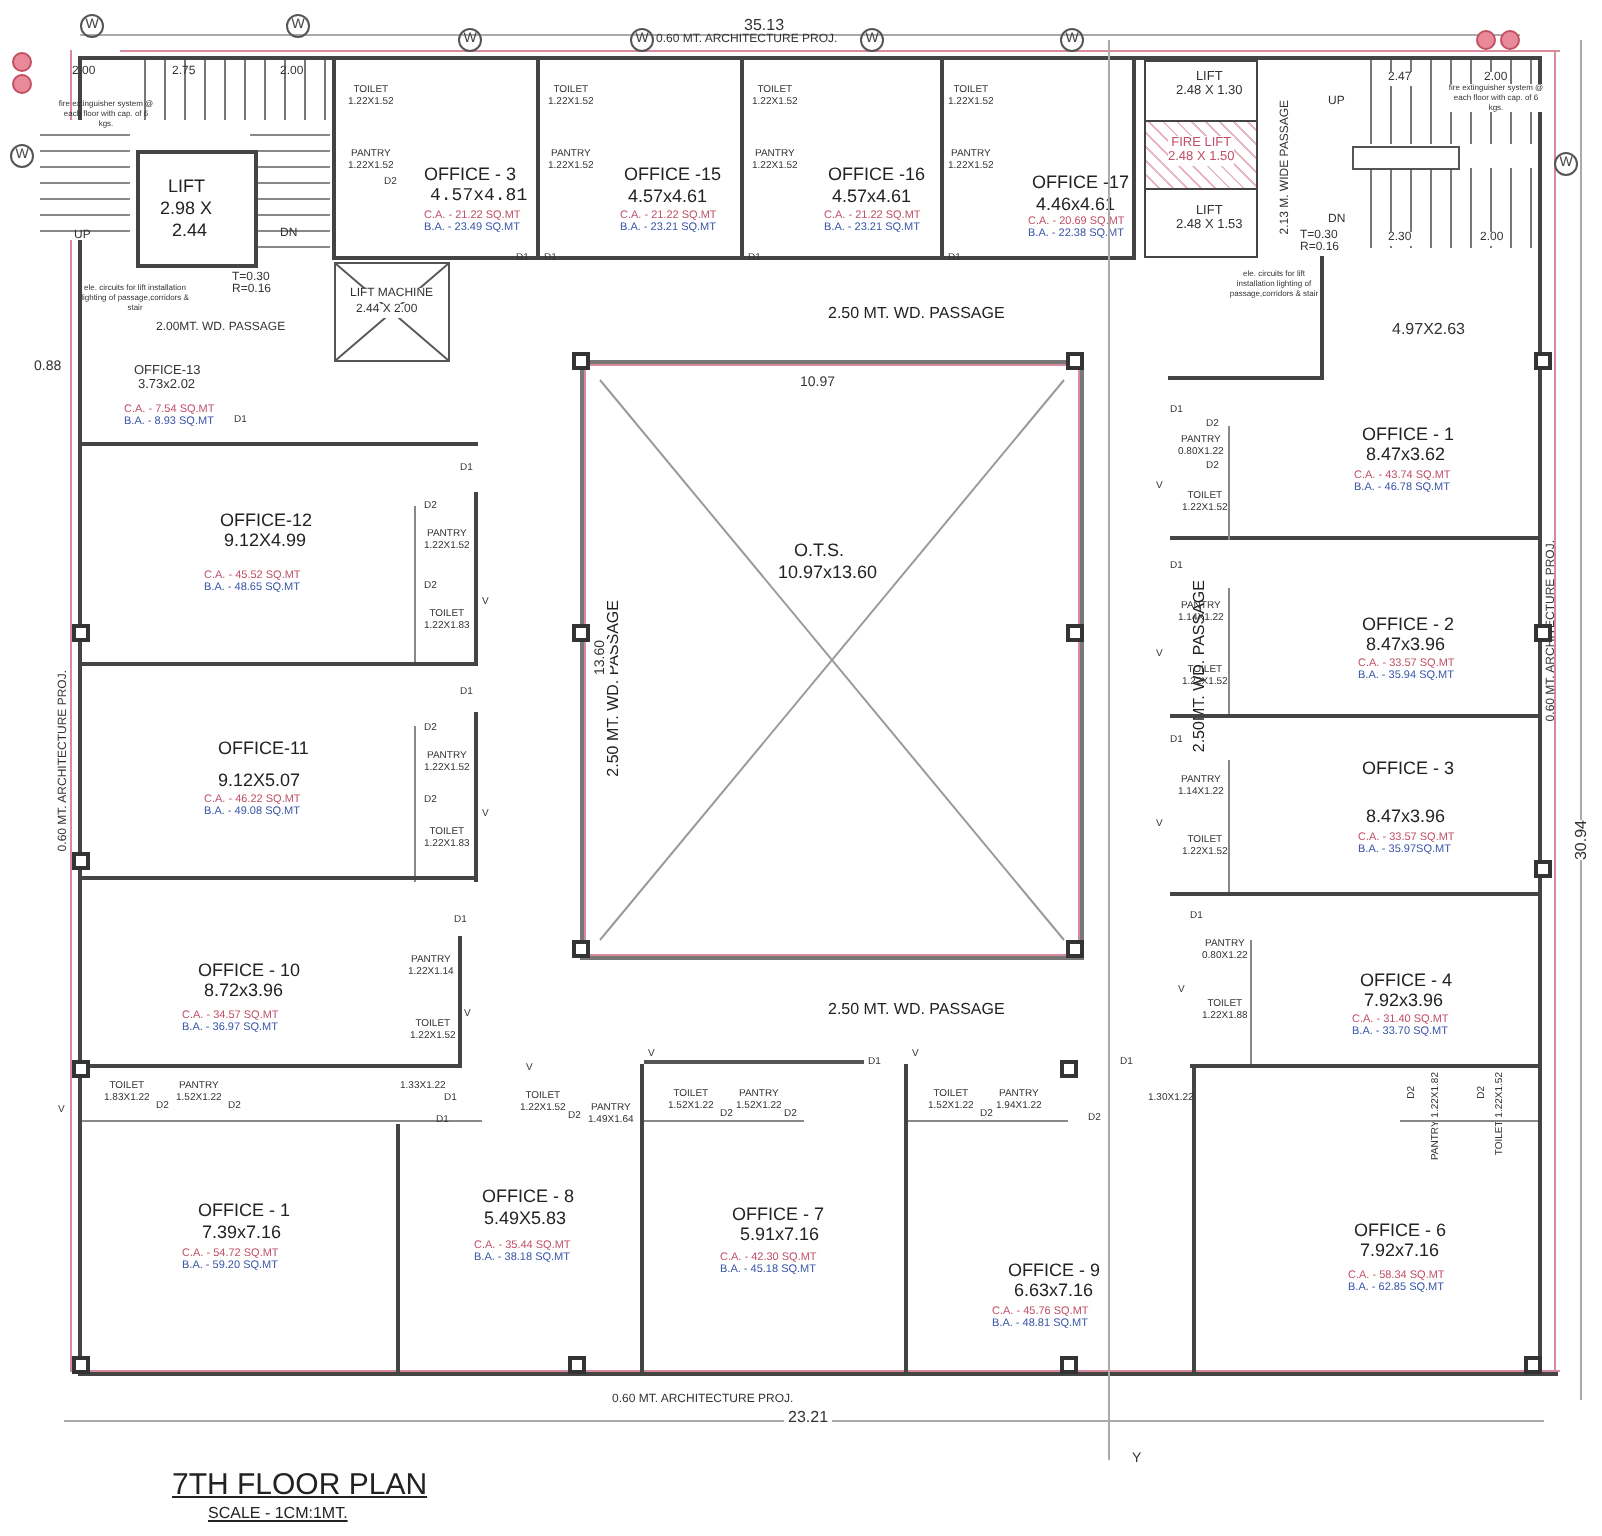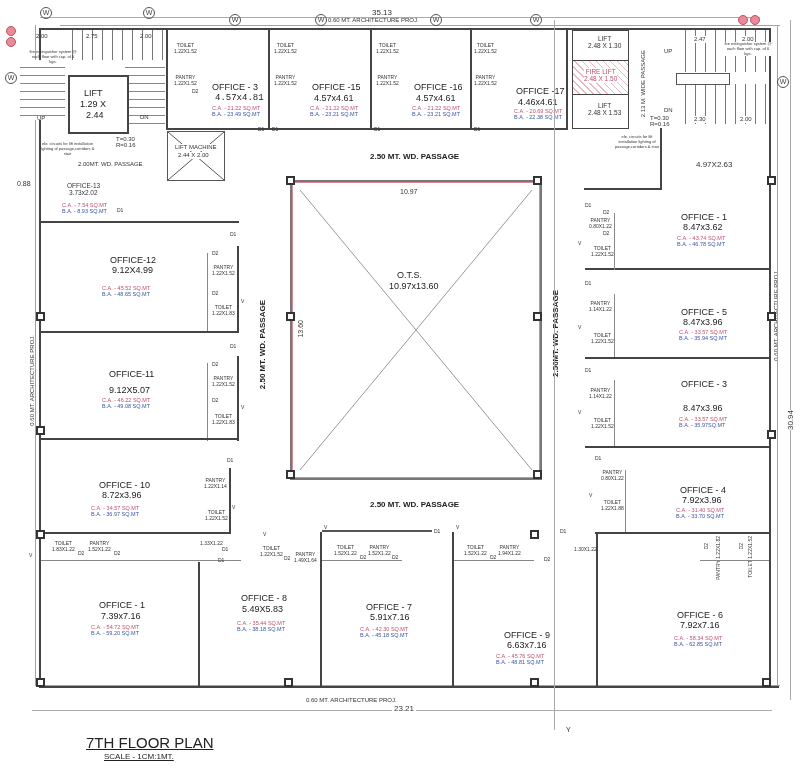--- a/index.html
+++ b/index.html
@@ -7,21 +7,21 @@
   .wall{position:absolute;background:#444;}
   .thin{position:absolute;background:#888;}
   .pink{position:absolute;background:#d98a9a;}
   .lbl{position:absolute;text-align:center;white-space:nowrap;line-height:1.15;}
   .name{font-size:9px;color:#222;}
   .size{font-size:9px;color:#222;}
   .ca{font-size:5.5px;color:#c0506a;}
   .ba{font-size:5.5px;color:#3a56a8;}
   .tiny{font-size:5px;color:#333;line-height:1.2;}
   .small{font-size:7px;color:#333;}
-  .pass{font-size:8px;color:#222;font-weight:bold;}
+  .pass{font-size:8px;color:#222;font-weight:normal;margin-left:44px;}
   .vert{writing-mode:vertical-rl;transform:rotate(180deg);}
   .col{position:absolute;width:9px;height:9px;border:2px solid #333;background:#fff;box-sizing:border-box;}
   .w-icon{position:absolute;width:10px;height:10px;border:1px solid #555;border-radius:50%;font-size:7px;line-height:10px;text-align:center;color:#444;}
   .stairs{position:absolute;background:repeating-linear-gradient(90deg,#fff 0 9px,#777 9px 10px);}
   .stairs-h{position:absolute;background:repeating-linear-gradient(180deg,#fff 0 7px,#888 7px 8px);}
   .xbox{position:absolute;border:1px solid #555;}
   .xbox svg{position:absolute;left:0;top:0;width:100%;height:100%;}
   .hatch{background:repeating-linear-gradient(45deg,#fff 0 4px,#e8b8c4 4px 5px);}
   .title{font-size:15px;color:#222;text-decoration:underline;}
   .scale{font-size:8px;color:#222;text-decoration:underline;}
@@ -68,21 +68,21 @@
 
 <div>
   <div class="stairs" style="left:63px;top:30px;width:100px;height:30px;"></div>
   <div class="stairs-h" style="left:20px;top:60px;width:45px;height:60px;"></div>
   <div class="stairs-h" style="left:125px;top:60px;width:40px;height:70px;"></div>
   <div class="lbl small" style="left:36px;top:33px;font-size:6px;">2.00</div>
   <div class="lbl small" style="left:86px;top:33px;font-size:6px;">2.75</div>
   <div class="lbl small" style="left:140px;top:33px;font-size:6px;">2.00</div>
   <div class="xbox" style="left:68px;top:75px;width:57px;height:55px;border:2px solid #444;background:#fff;"></div>
   <div class="lbl name" style="left:84px;top:88px;">LIFT</div>
-  <div class="lbl name" style="left:80px;top:99px;">1.29 X</div>
+  <div class="lbl name" style="left:80px;top:99px;">2.98 X</div>
   <div class="lbl name" style="left:86px;top:110px;">2.44</div>
   <div class="lbl small" style="left:37px;top:115px;font-size:6px;">UP</div>
   <div class="lbl small" style="left:140px;top:114px;font-size:6px;">DN</div>
   <div class="lbl small" style="left:116px;top:136px;font-size:6px;">T=0.30</div>
   <div class="lbl small" style="left:116px;top:142px;font-size:6px;">R=0.16</div>
   <div class="lbl tiny" style="left:28px;top:50px;width:50px;white-space:normal;font-size:4px;">fire extinguisher system @ each floor with cap. of 6 kgs.</div>
   <div class="lbl tiny" style="left:40px;top:142px;width:55px;white-space:normal;font-size:4px;">ele. circuits for lift installation lighting of passage,corridors &amp; stair</div>
   <div class="lbl small" style="left:78px;top:161px;font-size:6px;">2.00MT. WD. PASSAGE</div>
   <div class="xbox" style="left:167px;top:131px;width:56px;height:48px;">
     <svg viewBox="0 0 56 48" preserveAspectRatio="none">
@@ -343,21 +343,21 @@
   <div class="lbl tiny" style="left:18px;top:30px;">D2</div>
   <div class="lbl tiny" style="left:-7px;top:40px;">V</div>
 </div>
 <div class="wall" style="left:585px;top:268px;width:184px;height:2px;"></div>
 <div class="thin" style="left:614px;top:213px;width:1px;height:57px;"></div>
 <div class="col" style="left:767px;top:176px;"></div>
 
 <div style="position:absolute;left:585px;top:280px;width:184px;height:85px;">
   <div class="lbl tiny" style="left:4px;top:20px;"><span>PANTRY</span><br><span>1.14X1.22</span></div>
   <div class="lbl tiny" style="left:6px;top:52px;"><span>TOILET</span><br><span>1.22X1.52</span></div>
-  <div class="lbl name" style="left:96px;top:27px;">OFFICE - 5</div>
+  <div class="lbl name" style="left:96px;top:27px;">OFFICE - 2</div>
   <div class="lbl size" style="left:98px;top:37px;">8.47x3.96</div>
   <div class="lbl ca" style="left:94px;top:49px;">C.A. - 33.57 SQ.MT</div>
   <div class="lbl ba" style="left:94px;top:55px;">B.A. - 35.94 SQ.MT</div>
   <div class="lbl tiny" style="left:0px;top:0px;">D1</div>
   <div class="lbl tiny" style="left:-7px;top:44px;">V</div>
 </div>
 <div class="wall" style="left:585px;top:357px;width:184px;height:2px;"></div>
 <div class="thin" style="left:614px;top:294px;width:1px;height:63px;"></div>
 <div class="col" style="left:767px;top:312px;"></div>
 

